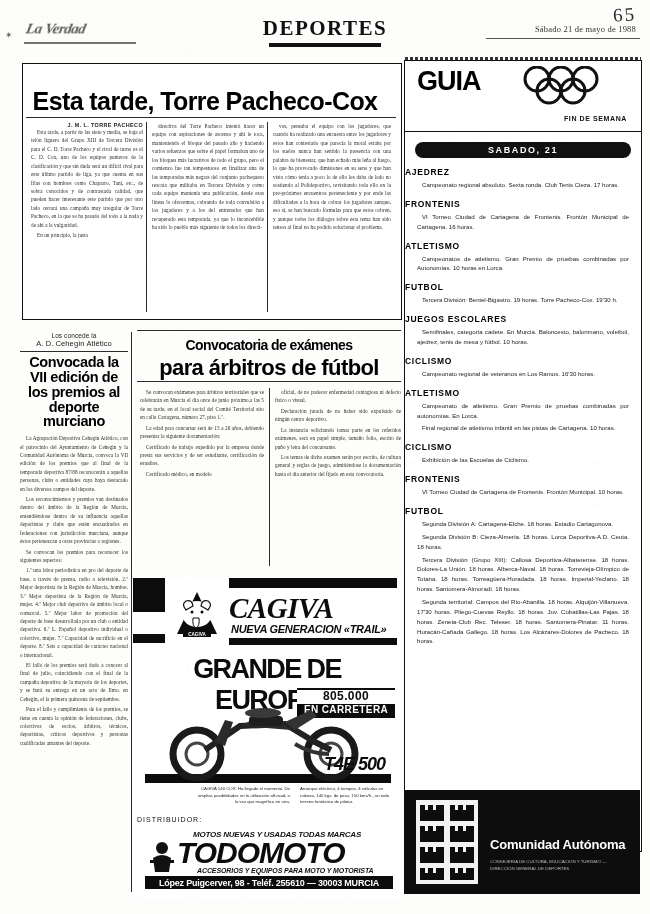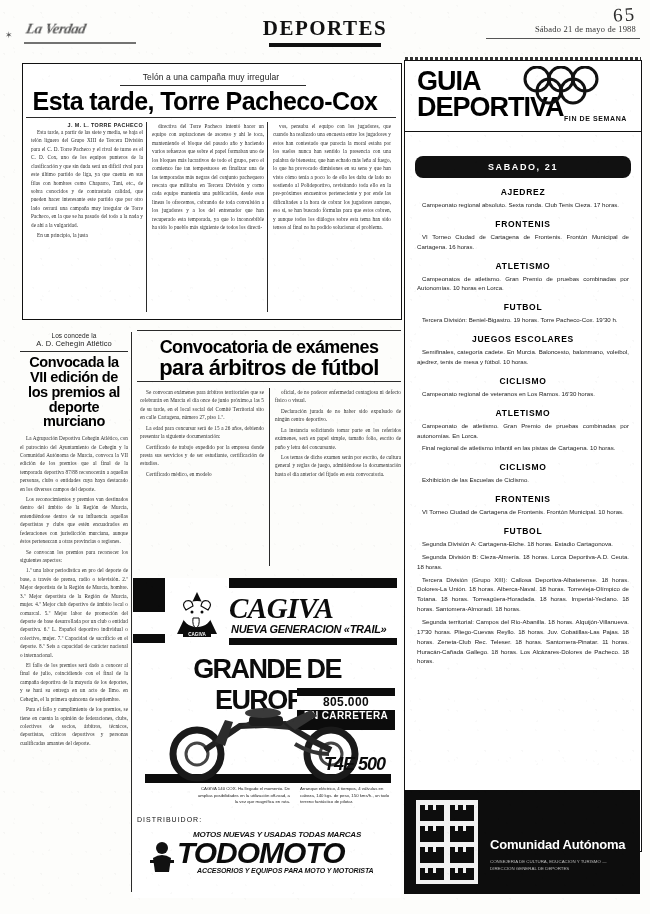--- a/index.html
+++ b/index.html
@@ -58,24 +58,24 @@
   #guia{position:absolute;left:404px;top:60px;width:236px;height:790px;
      border:1.4px solid #111;background:#fff;}
   .guia-top-bar{position:absolute;left:0;top:-4px;width:236px;height:3px;
      background:repeating-linear-gradient(90deg,#111 0 3px,#fff 3px 5px);opacity:.85;}
   .guia-head{position:relative;height:70px;border-bottom:1.4px solid #111;}
   .guia-title{position:absolute;left:12px;top:8px;font-family:"Liberation Sans",sans-serif;
      font-weight:bold;font-size:27px;line-height:.96;letter-spacing:-1px;color:#000;}
   .guia-sub{position:absolute;right:14px;top:54px;font-size:7px;font-weight:bold;
      letter-spacing:.6px;color:#111;}
   .rings{position:absolute;right:24px;top:5px;width:96px;height:40px;}
-  .daybar{margin:24px 10px 4px 10px;height:22px;background:#111;border-radius:8px;
+  .daybar{margin:10px 10px 4px 10px;height:16px;background:#111;border-radius:8px;
      color:#fff;font-family:"Liberation Sans",sans-serif;font-weight:bold;font-size:9px;
      letter-spacing:1.6px;display:flex;align-items:center;justify-content:center;}
-  .sport{margin:9px 0 3px 0;text-align:center;font-family:"Liberation Sans",sans-serif;
+  .sport{margin:9px 0 3px 0;text-align:left;font-family:"Liberation Sans",sans-serif;
      font-weight:bold;font-size:8.5px;letter-spacing:.7px;color:#000;}
   .entry{margin:0 12px 3px 12px;font-family:"Liberation Sans",sans-serif;font-size:6.1px;
      line-height:1.62;text-align:justify;color:#222;text-indent:5px;filter:blur(.1px);}
   
   #murcia-ad{position:absolute;left:404px;top:790px;width:236px;height:104px;
      background:#0d0d0d;color:#fff;overflow:hidden;}
   .murcia-name{position:absolute;left:84px;top:8px;font-family:"Liberation Sans",sans-serif;
      font-weight:bold;font-size:33px;letter-spacing:-1.5px;line-height:1;}
   .murcia-sub{position:absolute;left:86px;top:47px;font-family:"Liberation Sans",sans-serif;
      font-weight:bold;font-size:13px;letter-spacing:-.2px;}
@@ -89,21 +89,21 @@
   .cag-bar{position:absolute;background:#0c0c0c;}
   .cag-name{position:absolute;left:96px;top:14px;font-family:"Liberation Serif",serif;
      font-weight:bold;font-style:italic;font-size:29px;letter-spacing:-.5px;color:#0c0c0c;}
   .cag-gen{position:absolute;left:98px;top:45px;font-family:"Liberation Sans",sans-serif;
      font-weight:bold;font-style:italic;font-size:11px;letter-spacing:-.3px;color:#0c0c0c;}
   .cag-shield{position:absolute;left:36px;top:10px;width:56px;height:52px;}
   .cag-grande{position:absolute;left:6px;top:76px;width:256px;
      font-family:"Liberation Sans",sans-serif;font-weight:bold;font-size:27px;
      letter-spacing:-1.6px;color:#0c0c0c;text-align:center;}
   .cag-price{position:absolute;right:6px;top:110px;width:98px;background:#0c0c0c;color:#fff;
-     text-align:center;padding:8px 0;}
+     text-align:center;padding:2px 0;}
   .cag-price .p1{font-family:"Liberation Sans",sans-serif;font-weight:bold;font-size:12px;
      letter-spacing:.4px;line-height:1.15;color:#fff;background:#fff;color:#0c0c0c;}
   .cag-price .p2{font-family:"Liberation Sans",sans-serif;font-weight:bold;font-size:10px;
      letter-spacing:.4px;line-height:1.25;}
   .bike{position:absolute;left:12px;top:118px;width:246px;height:88px;}
   .cag-specs{position:absolute;left:64px;top:208px;width:196px;display:flex;gap:10px;
      font-size:4.3px;line-height:1.55;color:#222;filter:blur(.25px);}
   .cag-dist{position:absolute;left:4px;top:238px;font-family:"Liberation Sans",sans-serif;
      font-size:7px;letter-spacing:1px;color:#111;}
   #todomoto{position:absolute;left:8px;top:250px;width:256px;height:62px;background:#fff;}
@@ -130,24 +130,20 @@
     <div class="logo-script">La Verdad</div>
     <div class="logo-rule"></div>
     <div class="section-title">DEPORTES</div>
     <div class="section-rule"></div>
     <div class="date">Sábado 21 de mayo de 1988</div>
     <div class="date-rule"></div>
   </div>
 
   <div class="frame" style="left:22px;top:63px;width:378px;height:255px;"></div>
 
-  <div class="col" style="left:30px;top:72px;width:362px;">
-    <div class="kicker">Telón a una campaña muy irregular</div>
-    <div class="hair" style="position:relative;left:90px;top:3px;width:186px;height:1px;"></div>
-  </div>
 
   <div class="headline" style="position:absolute;left:20px;top:89px;width:370px;font-size:25px;">Esta tarde, Torre Pacheco-Cox</div>
 
   <div class="hair" style="left:26px;top:117px;width:370px;height:1.3px;"></div>
 
   <div class="col" style="left:31px;top:122px;width:112px;">
     <div class="byline">J. M. L. TORRE PACHECO</div>
     <div class="body">
       <p>Esta tarde, a partir de las siete y media, se baja el telón liguero del Grupo XIII de Tercera División para el C. D. Torre Pacheco y el rival de turno es el C. D. Cox, uno de los equipos punteros de la clasificación y que sin duda será un difícil rival para este último partido de liga, ya que cuenta en sus filas con hombres como Chaparro, Tani, etc., de sobra conocidos y de contrastada calidad, que pueden hacer interesante este partido que por otro lado cerrará una campaña muy irregular de Torre Pacheco, en la que se ha pasado del todo a la nada y de ahí a la vulgaridad.</p>
       <p>En un principio, la justa</p>
@@ -178,21 +174,21 @@
       <p>Los reconocimientos y premios van destinados dentro del ámbito de la Región de Murcia, entendiéndose dentro de su influencia aquellas deportistas y clubs que estén encuadrados en federaciones con jurisdicción murciana, aunque éstos pertenezcan a otras provincias o regiones.</p>
       <p>Se convocan los premios para reconocer los siguientes aspectos:</p>
       <p>1.º una labor periodística en pro del deporte de base, a través de prensa, radio o televisión. 2.º Mejor deportista de la Región de Murcia, hombre. 3.º Mejor deportista de la Región de Murcia, mujer. 4.º Mejor club deportivo de ámbito local o comarcal. 5.º Mejor labor de promoción del deporte de base desarrollada por un club o entidad deportiva. 6.º L. Español deportivo individual o colectivo, mujer. 7.º Capacidad de sacrificio en el deporte. 8.º Seis a capacidad de carácter nacional o internacional.</p>
       <p>El fallo de los premios será dado a conocer al final de julio, coincidiendo con el final de la campaña deportiva de la mayoría de los deportes, y se hará su entrega en un acto de Ilmo. en Cehegín, el la primera quincena de septiembre.</p>
       <p>Para el fallo y cumplimiento de los premios, se tiene en cuenta la opinión de federaciones, clubs, colectivos de socios, árbitros, técnicos, deportistas, críticos deportivos y personas cualificadas amantes del deporte.</p>
     </div>
   </div>
   <div class="hair" style="left:131px;top:332px;width:1px;height:560px;"></div>
 
   <div class="hair" style="left:137px;top:330px;width:264px;height:1.3px;"></div>
-  <div class="headline" style="position:absolute;left:137px;top:338px;width:264px;font-size:18px;">Convocatoria de exámenes</div>
+  <div class="headline" style="position:absolute;left:137px;top:338px;width:264px;font-size:14px;">Convocatoria de exámenes</div>
   <div class="headline" style="position:absolute;left:137px;top:357px;width:264px;font-size:22px;">para árbitros de fútbol</div>
   <div class="hair" style="left:137px;top:381px;width:264px;height:1.2px;"></div>
 
   <div class="col" style="left:140px;top:388px;width:124px;">
     <div class="body">
       <p>Se convocan exámenes para árbitros territoriales que se celebrarán en Murcia el día once de junio próximo,a las 5 de su tarde, en el local social del Comité Territorial sito en calle Cartagena, número 27, piso 1.º.</p>
       <p>La edad para concursar será de 15 a 26 años, debiendo presentar la siguiente documentación:</p>
       <p>Certificado de trabajo expedido por la empresa donde presta sus servicios y de ser estudiante, certificación de estudios.</p>
       <p>Certificado médico, en modelo</p>
     </div>
@@ -269,30 +265,30 @@
         <svg viewBox="0 0 30 34" width="30" height="34">
           <circle cx="15" cy="8" r="6" fill="#111"></circle>
           <path d="M6 18 q9 -6 18 0 l-2 14 -14 0 z" fill="#111"></path>
           <rect x="3" y="20" width="7" height="3" fill="#111"></rect>
           <rect x="20" y="20" width="7" height="3" fill="#111"></rect>
         </svg>
       </div>
       <div class="tm-top">MOTOS NUEVAS Y USADAS TODAS MARCAS</div>
       <div class="tm-name">TODOMOTO</div>
       <div class="tm-bot">ACCESORIOS Y EQUIPOS PARA MOTO Y MOTORISTA</div>
+      <div class="tm-addr">López Puigcerver, 98 - Teléf. 255610 — 30003 MURCIA</div>
     </div>
   </div>
 
   <div id="guia">
     <div class="guia-top-bar"></div>
 
     <div class="guia-head">
       <div class="guia-title">
         <div>GUIA</div>
-        <div>DEPORTIVA</div>
       </div>
       <div class="rings">
         <svg viewBox="0 0 96 40" width="96" height="40">
           <g fill="none" stroke="#111" stroke-width="3">
             <circle cx="16" cy="13" r="12"></circle>
             <circle cx="40" cy="13" r="12"></circle>
             <circle cx="64" cy="13" r="12"></circle>
             <circle cx="28" cy="25" r="12"></circle>
             <circle cx="52" cy="25" r="12"></circle>
           </g>

